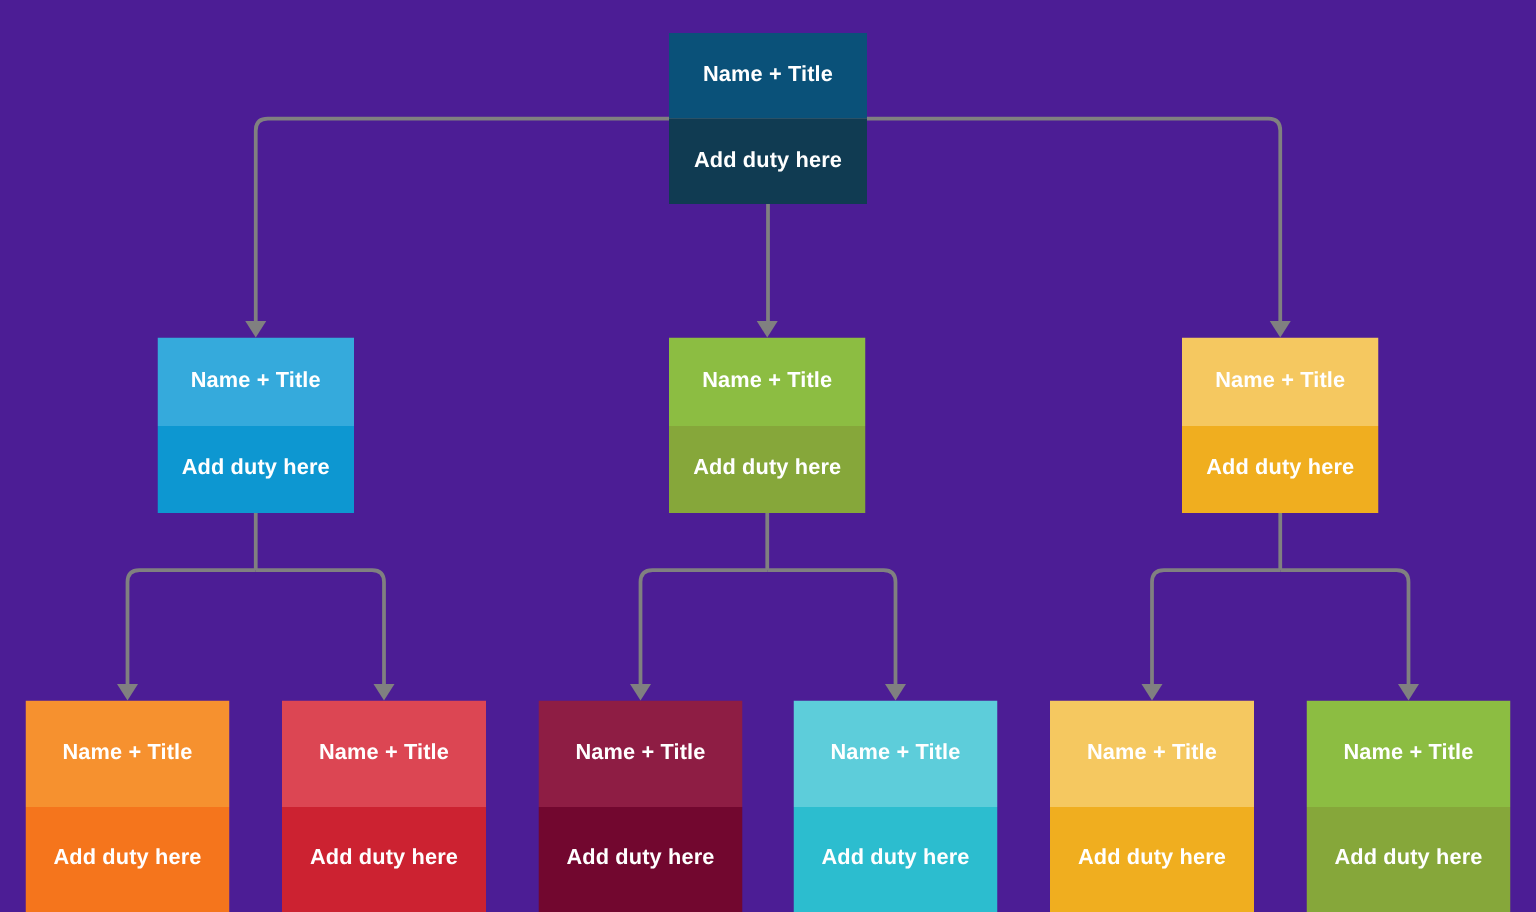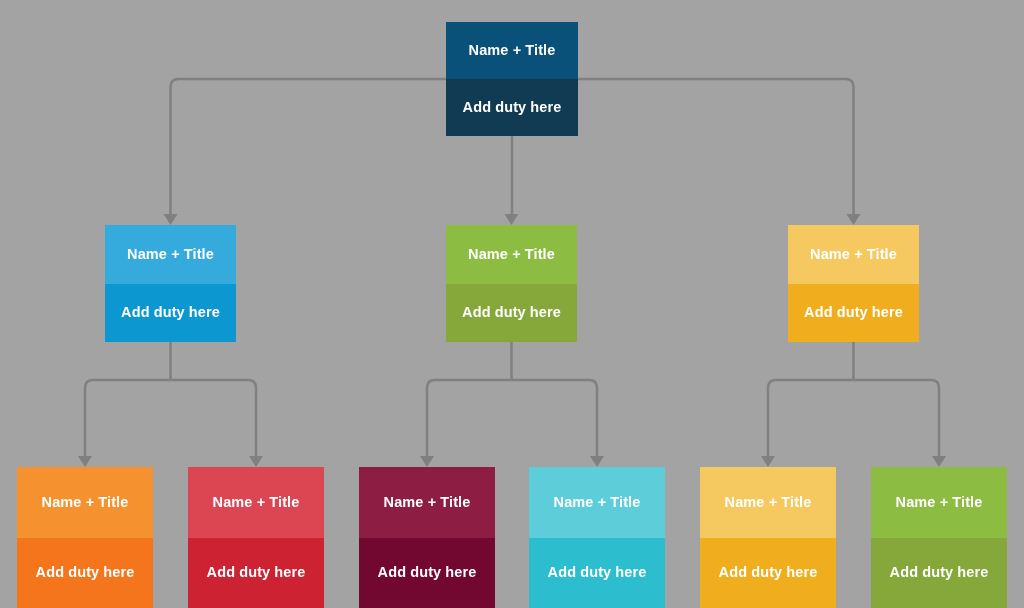--- a/index.html
+++ b/index.html
@@ -7,21 +7,21 @@
     width: 1024px;
     height: 608px;
     background: #000000;
     overflow: hidden;
     font-family: "Liberation Sans", "DejaVu Sans", sans-serif;
   }
   #chart-root {
     position: relative;
     width: 1024px;
     height: 608px;
-    background: #a3a3a3;
+    background: #4c1d95;
     padding-left: 42px;
   }
   svg#connectors {
     position: absolute;
     left: 0;
     top: 0;
     width: 1024px;
     height: 608px;
     pointer-events: none;
   }

